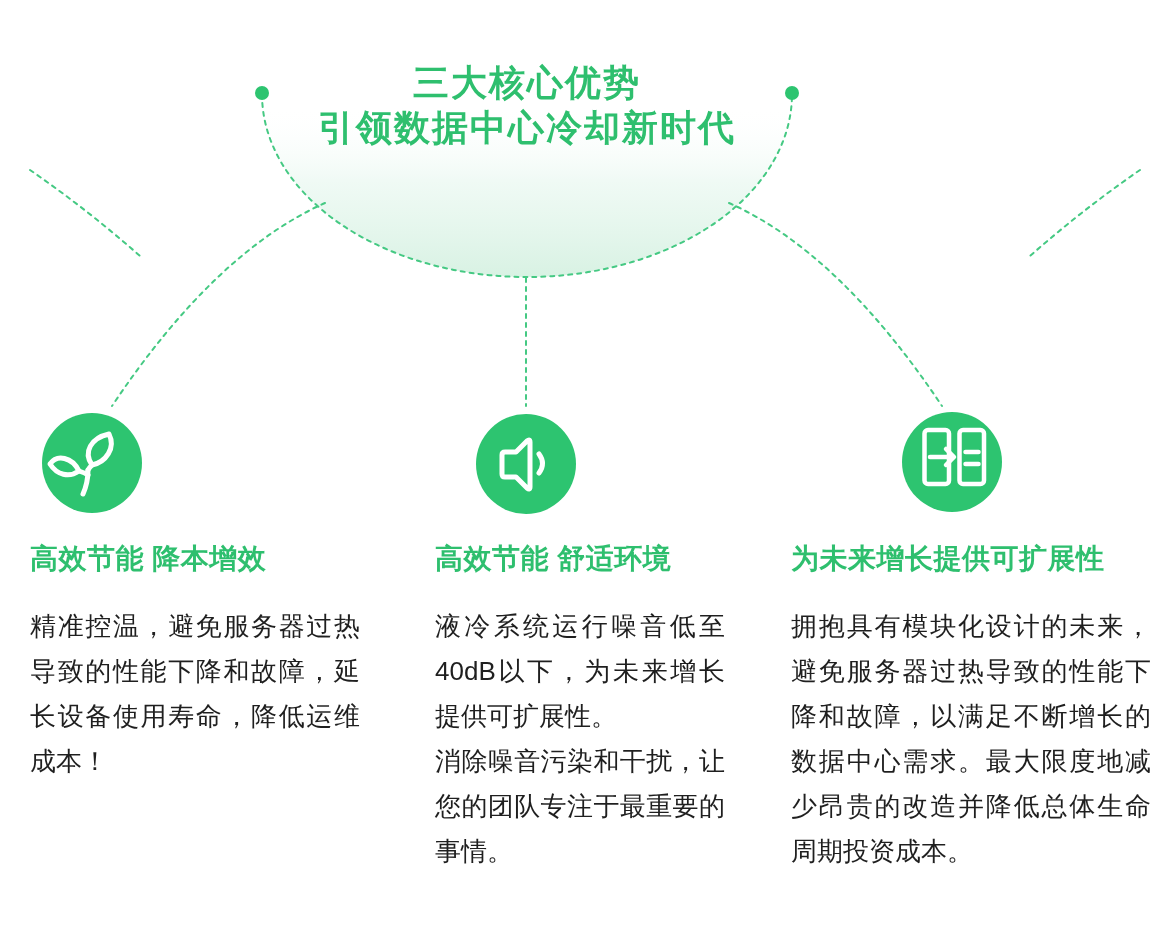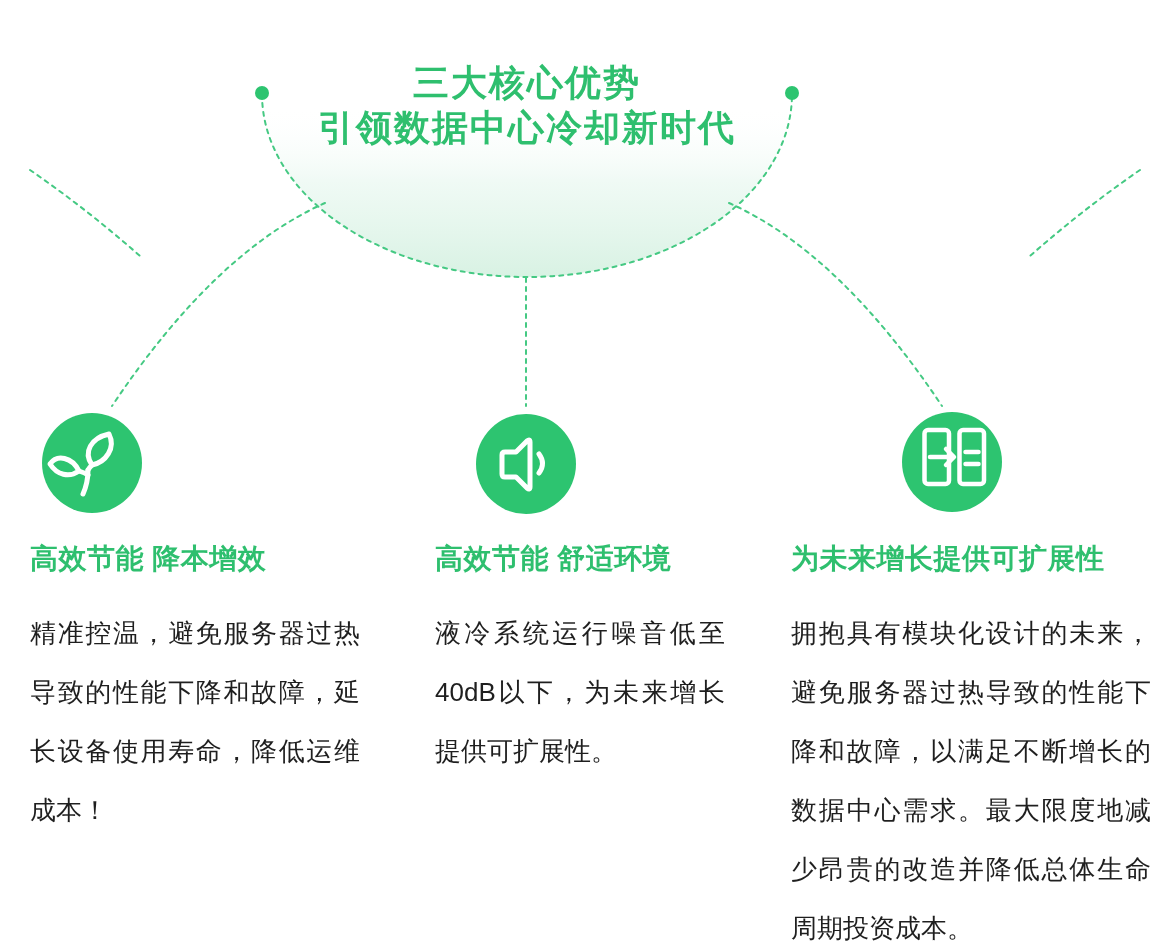--- a/index.html
+++ b/index.html
@@ -33,21 +33,21 @@
   .glyph{fill:none;stroke:#ffffff;stroke-linecap:round;stroke-linejoin:round;}
 
   .col{position:absolute;top:540px;}
   .col h3{
     margin:0 0 26px 0;color:var(--green);
     font-size:28px;font-weight:bold;line-height:38px;letter-spacing:0.5px;
     white-space:nowrap;
   }
   .col p{
     margin:0;color:var(--body-text);
-    font-size:26px;line-height:59px;
+    font-size:26px;line-height:45px;
     text-align:justify;text-justify:inter-ideograph;
   }
   .col-1{left:30px;width:330px;}
   .col-2{left:435px;width:290px;}
   .col-3{left:791px;width:360px;}
 </style>
 </head>
 <body>
 
 <div class="canvas">
@@ -111,20 +111,21 @@
   </div>
 
   <div class="col col-1">
     <h3>高效节能 降本增效</h3>
     <p>精准控温，避免服务器过热导致的性能下降和故障，延长设备使用寿命，降低运维成本！</p>
   </div>
 
   <div class="col col-2">
     <h3>高效节能 舒适环境</h3>
     <p>液冷系统运行噪音低至40dB以下，为未来增长提供可扩展性。</p>
+    <p>消除噪音污染和干扰，让您的团队专注于最重要的事情。</p>
   </div>
 
   <div class="col col-3">
     <h3>为未来增长提供可扩展性</h3>
     <p>拥抱具有模块化设计的未来，避免服务器过热导致的性能下降和故障，以满足不断增长的数据中心需求。最大限度地减少昂贵的改造并降低总体生命周期投资成本。</p>
   </div>
 
 </div>
 
 </body></html>

